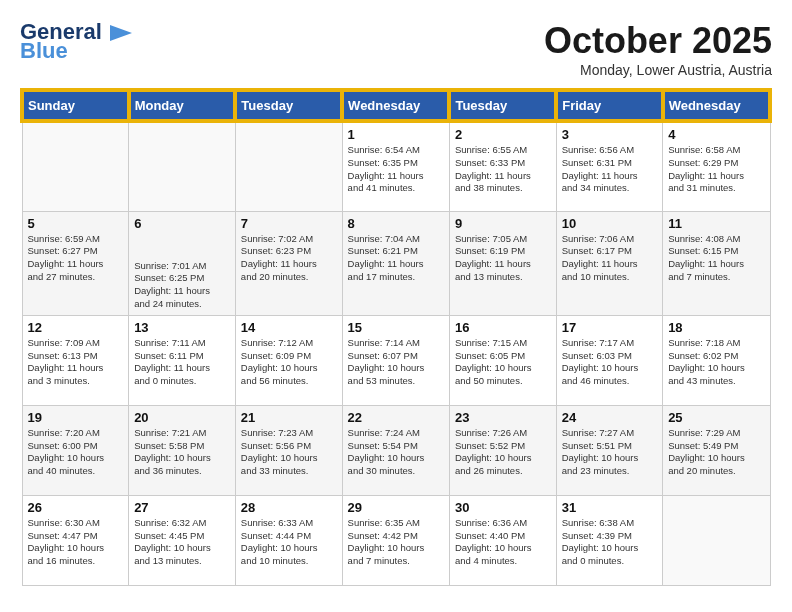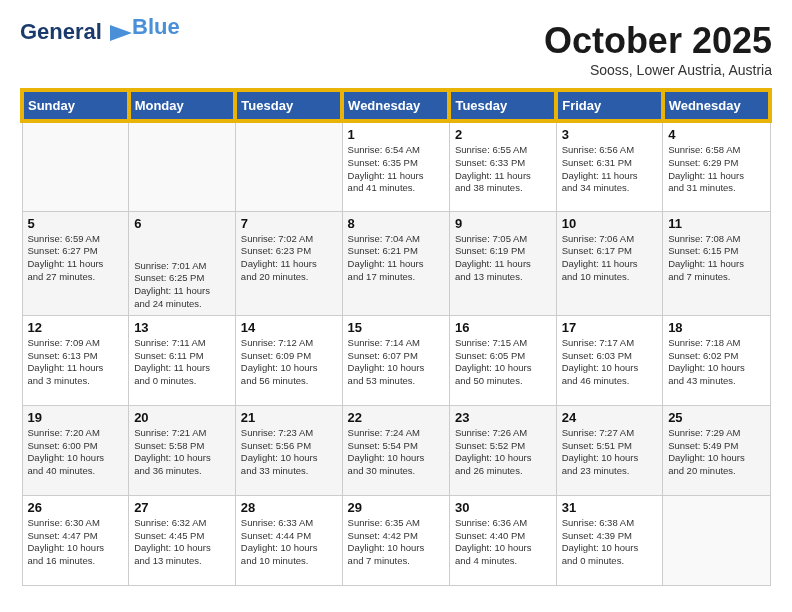--- a/index.html
+++ b/index.html
@@ -11,21 +11,21 @@
       padding: 20px;
     }
     .header {
       display: flex;
       justify-content: space-between;
       align-items: flex-start;
       margin-bottom: 10px;
     }
     .logo {
       display: flex;
-      flex-direction: row;
+      flex-direction: column;
       align-items: flex-start;
     }
     .title-section {
       text-align: right;
     }
     .month-title {
       font-size: 36px;
       font-weight: bold;
       color: #1a1a1a;
     }
@@ -87,21 +87,21 @@
         
         <svg style="display:inline; vertical-align:middle; margin-left:2px;" width="22" height="16" viewBox="0 0 22 16">
           <polygon points="0,16 0,0 22,8" fill="#4a90d9"></polygon>
         </svg>
       </div>
     </div>
     <div style="font-size:22px; font-weight:bold; color:#4a90d9; line-height:1.0; margin-top:-4px;">Blue</div>
   </div>
   <div class="title-section">
     <div class="month-title">October 2025</div>
-    <div class="location">Sooss, Lower Austria, Austria</div>
+    <div class="location">Monday, Lower Austria, Austria</div>
   </div>
 </div>
 
 <table class="calendar">
   <thead>
     <tr>
     <th>Sunday</th>
         <th>Monday</th>
         <th>Tuesday</th>
         <th>Wednesday</th>
@@ -182,21 +182,21 @@
         </td>
         <td>
           <span class="day-number">10</span>
           <div class="day-info" style="white-space: pre-line;">Sunrise: 7:06 AM
 Sunset: 6:17 PM
 Daylight: 11 hours
 and 10 minutes.</div>
         </td>
         <td>
           <span class="day-number">11</span>
-          <div class="day-info" style="white-space: pre-line;">Sunrise: 7:08 AM
+          <div class="day-info" style="white-space: pre-line;">Sunrise: 4:08 AM
 Sunset: 6:15 PM
 Daylight: 11 hours
 and 7 minutes.</div>
         </td>
       </tr>
       <tr>
         <td>
           <span class="day-number">12</span>
           <div class="day-info" style="white-space: pre-line;">Sunrise: 7:09 AM
 Sunset: 6:13 PM

